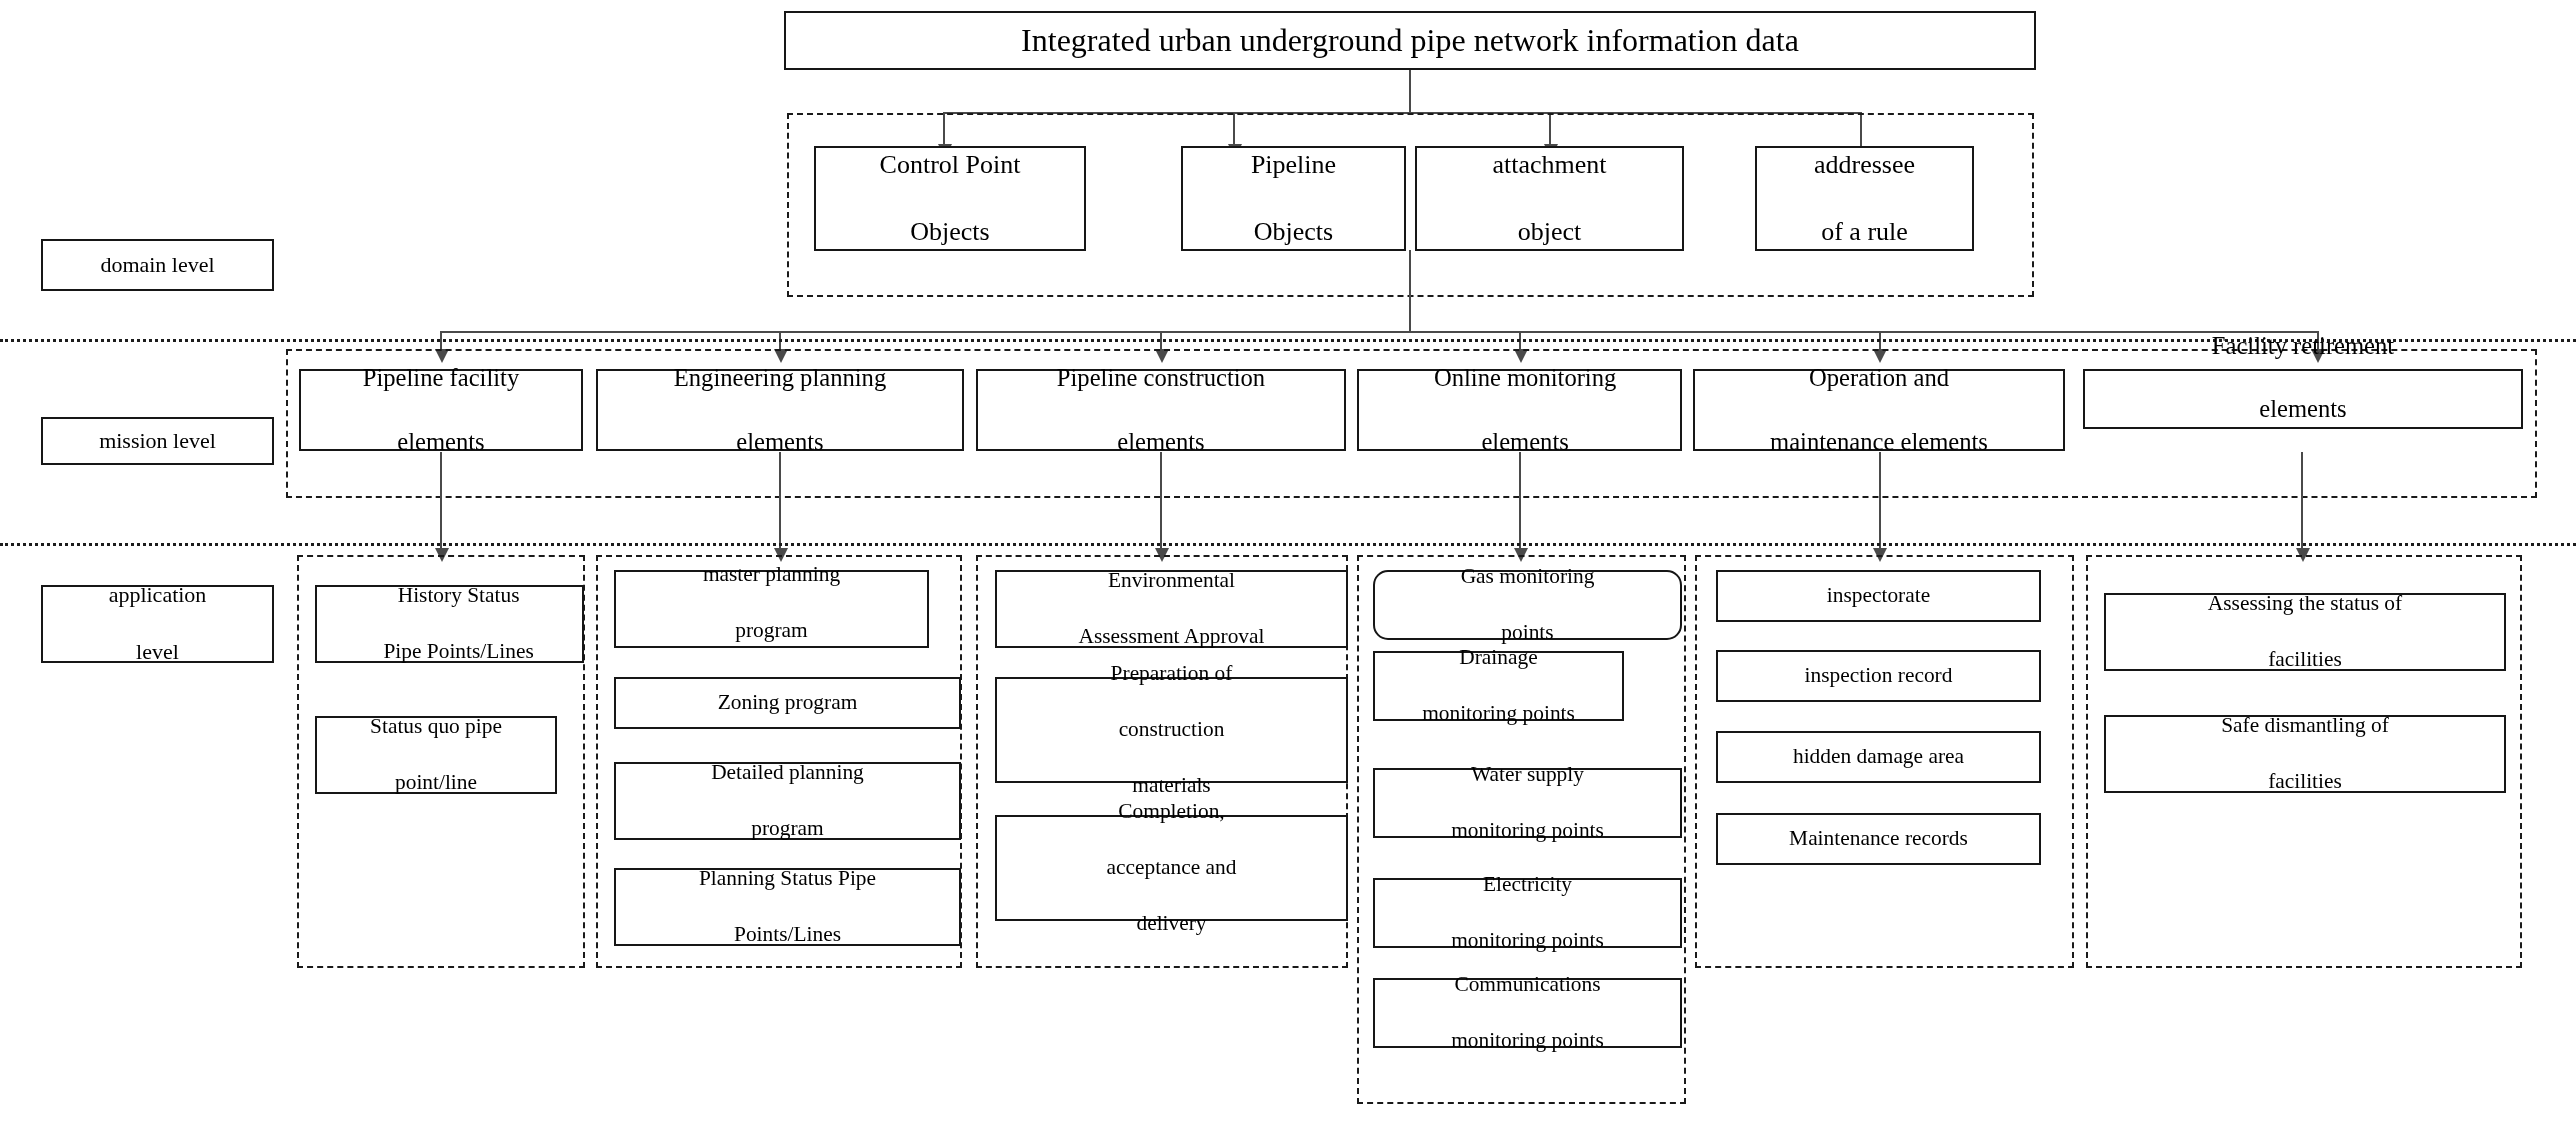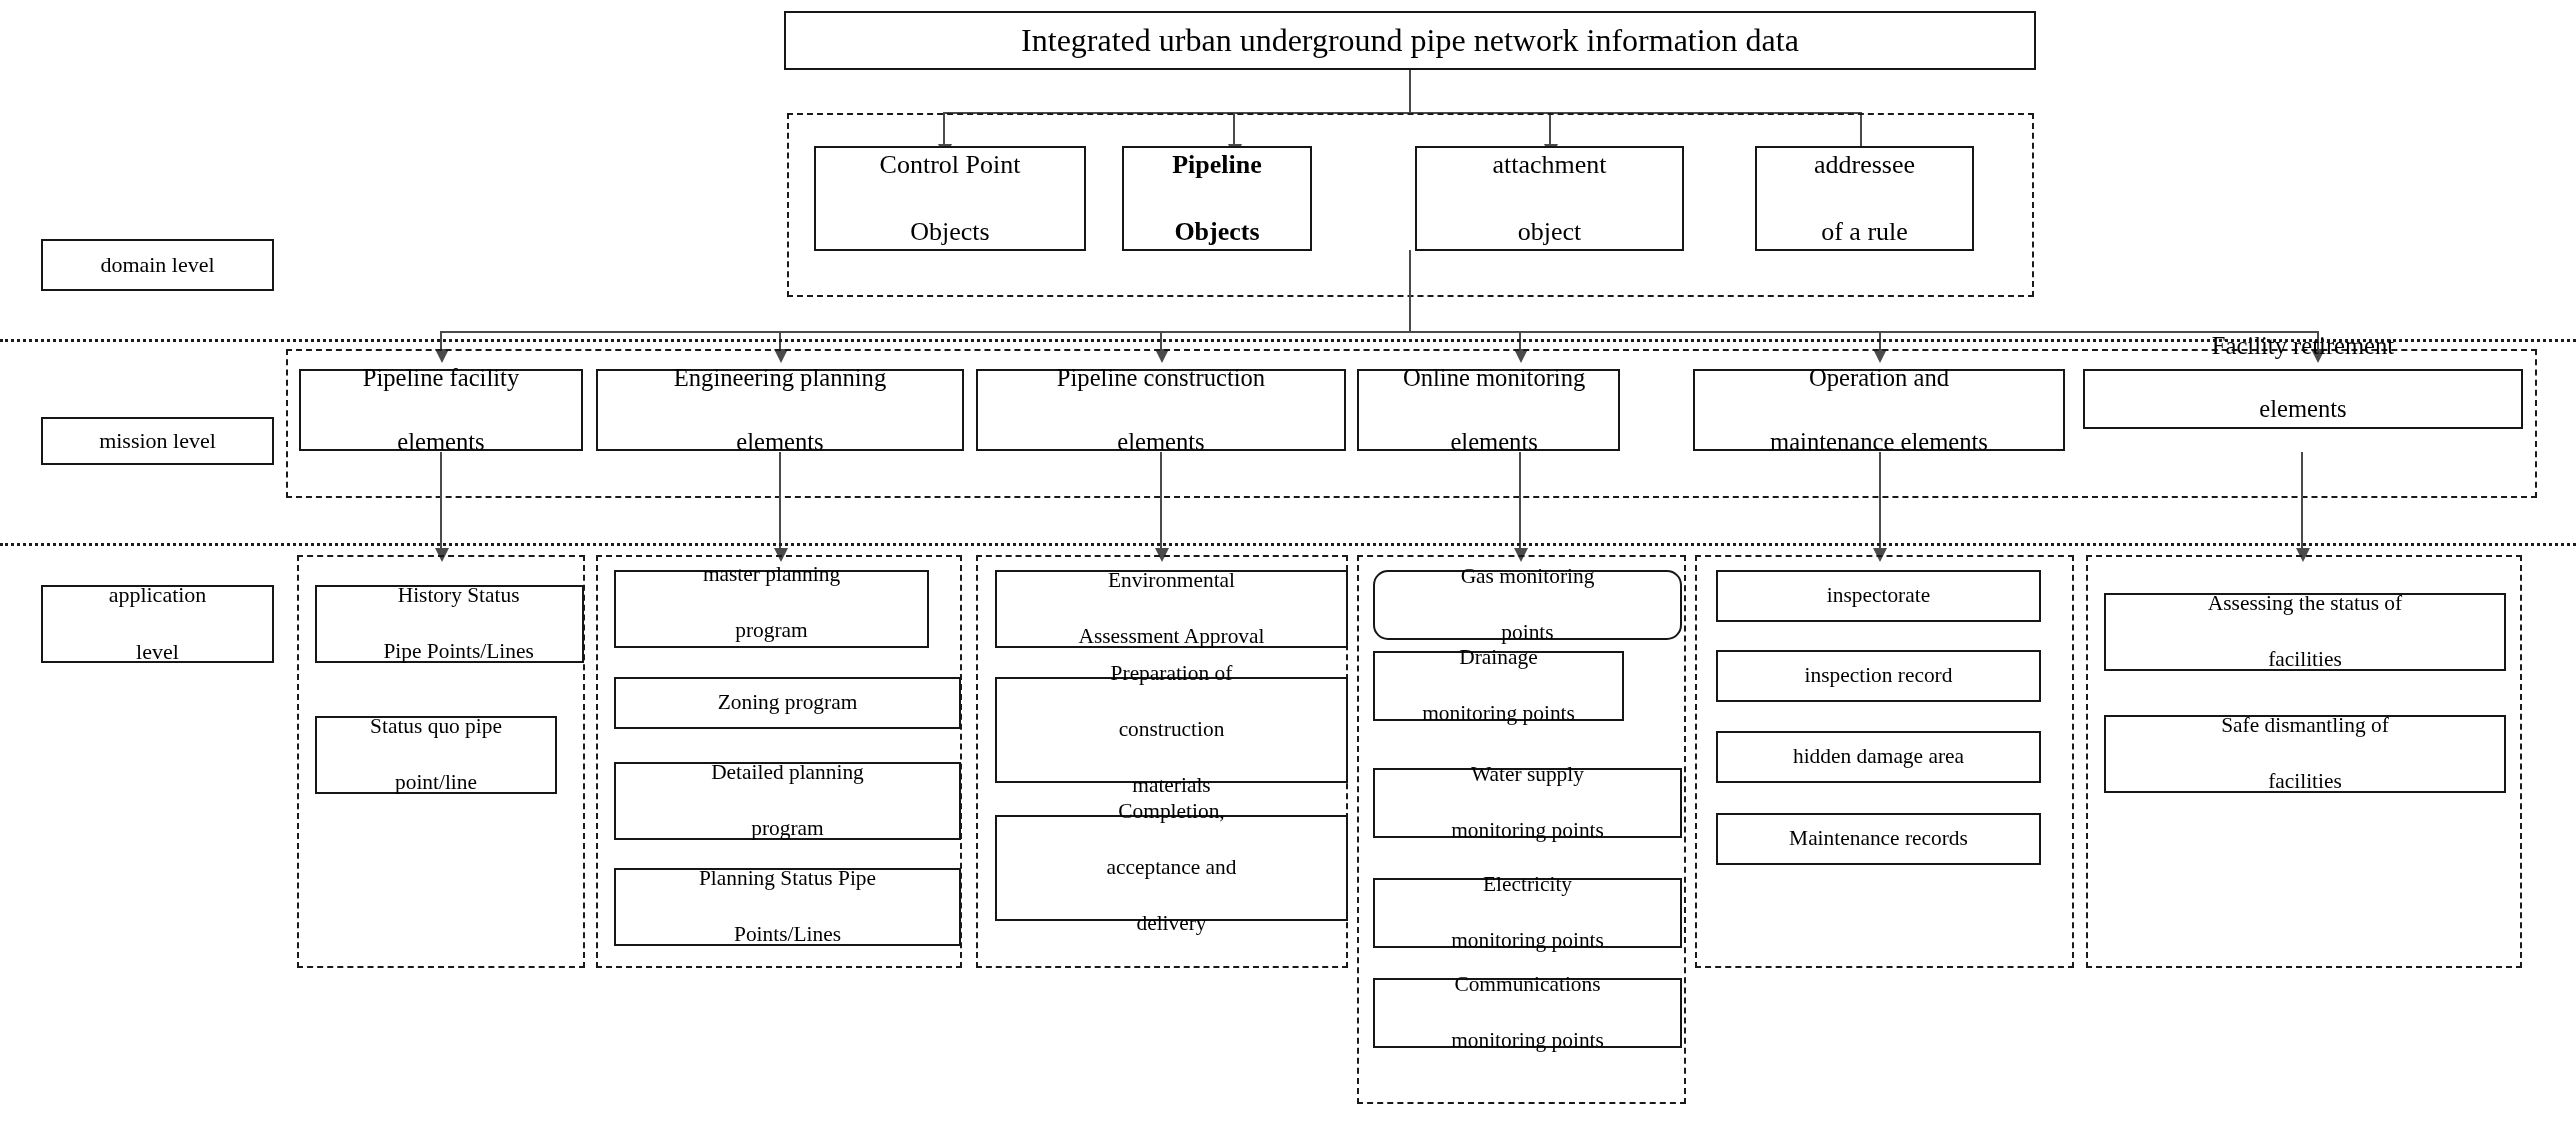--- a/index.html
+++ b/index.html
@@ -90,21 +90,21 @@
 
   <div class="vline" style="left:1860px;top:112px;height:59px;"></div>
   <div class="arrowhead" style="left:1854px;top:166px;"></div>
 
   <div class="dashgroup" style="left:787px;top:113px;width:1247px;height:184px;"></div>
 
   <div class="node t-domain" style="left:814px;top:146px;width:272px;height:105px;">
     <span><span>Control Point</span><br><span>Objects</span></span>
   </div>
 
-  <div class="node t-domain" style="left:1122px;top:146px;width:190px;height:105px;font-weight:bold;">
+  <div class="node t-domain" style="left:1181px;top:146px;width:225px;height:105px;">
     <span><span>Pipeline</span><br><span>Objects</span></span>
   </div>
 
   <div class="node t-domain" style="left:1415px;top:146px;width:269px;height:105px;">
     <span><span>attachment</span><br><span>object</span></span>
   </div>
 
   <div class="node t-domain" style="left:1755px;top:146px;width:219px;height:105px;">
     <span><span>addressee</span><br><span>of a rule</span></span>
   </div>
@@ -143,21 +143,21 @@
   </div>
 
   <div class="node t-mission" style="left:596px;top:369px;width:368px;height:82px;">
     <span><span>Engineering planning</span><br><span>elements</span></span>
   </div>
 
   <div class="node t-mission" style="left:976px;top:369px;width:370px;height:82px;">
     <span><span>Pipeline construction</span><br><span>elements</span></span>
   </div>
 
-  <div class="node t-mission" style="left:1357px;top:369px;width:263px;height:82px;padding-left:16px;">
+  <div class="node t-mission" style="left:1357px;top:369px;width:325px;height:82px;padding-left:16px;">
     <span><span>Online monitoring</span><br><span>elements</span></span>
   </div>
 
   <div class="node t-mission" style="left:1693px;top:369px;width:372px;height:82px;justify-content:center;">
     <span><span>Operation and</span><br><span>maintenance elements</span></span>
   </div>
 
   <div class="node t-mission" style="left:2083px;top:369px;width:440px;height:60px;align-items:flex-end;">
     <span><span>Facility retirement</span><br><span>elements</span></span>
   </div>

